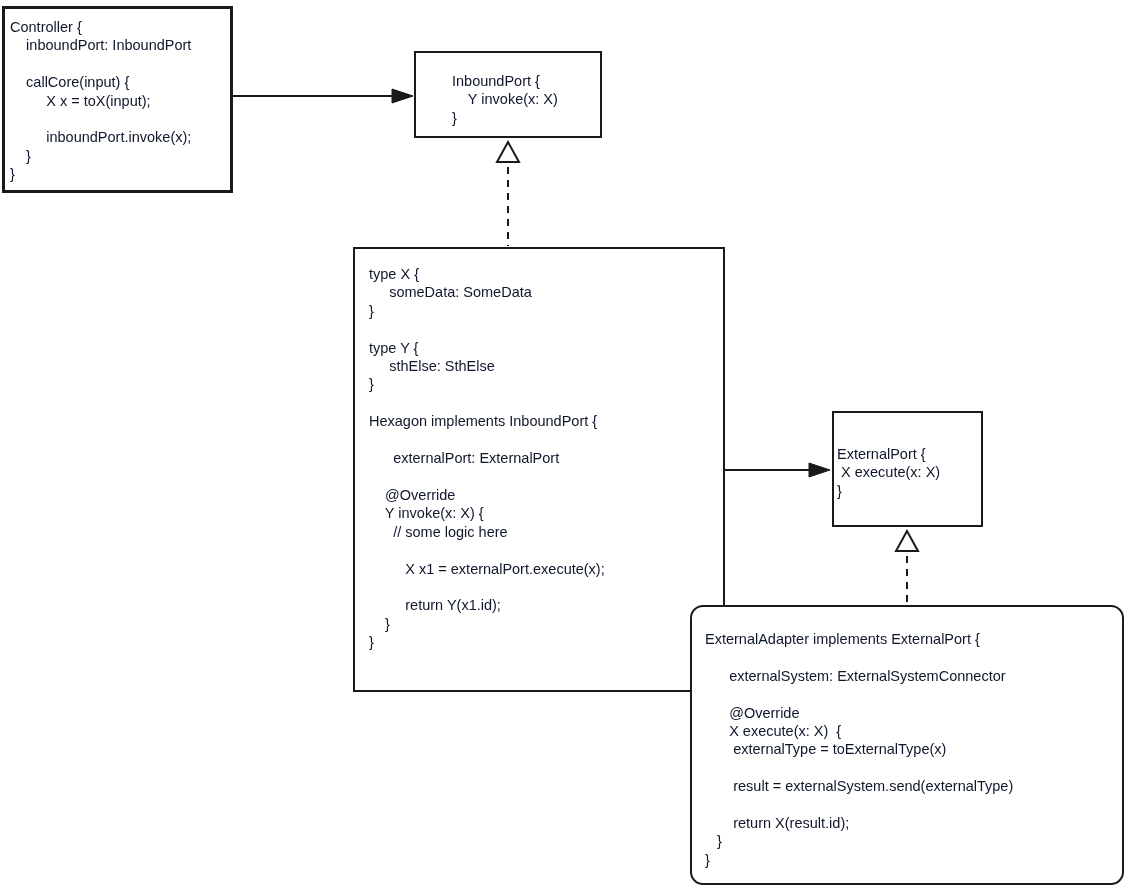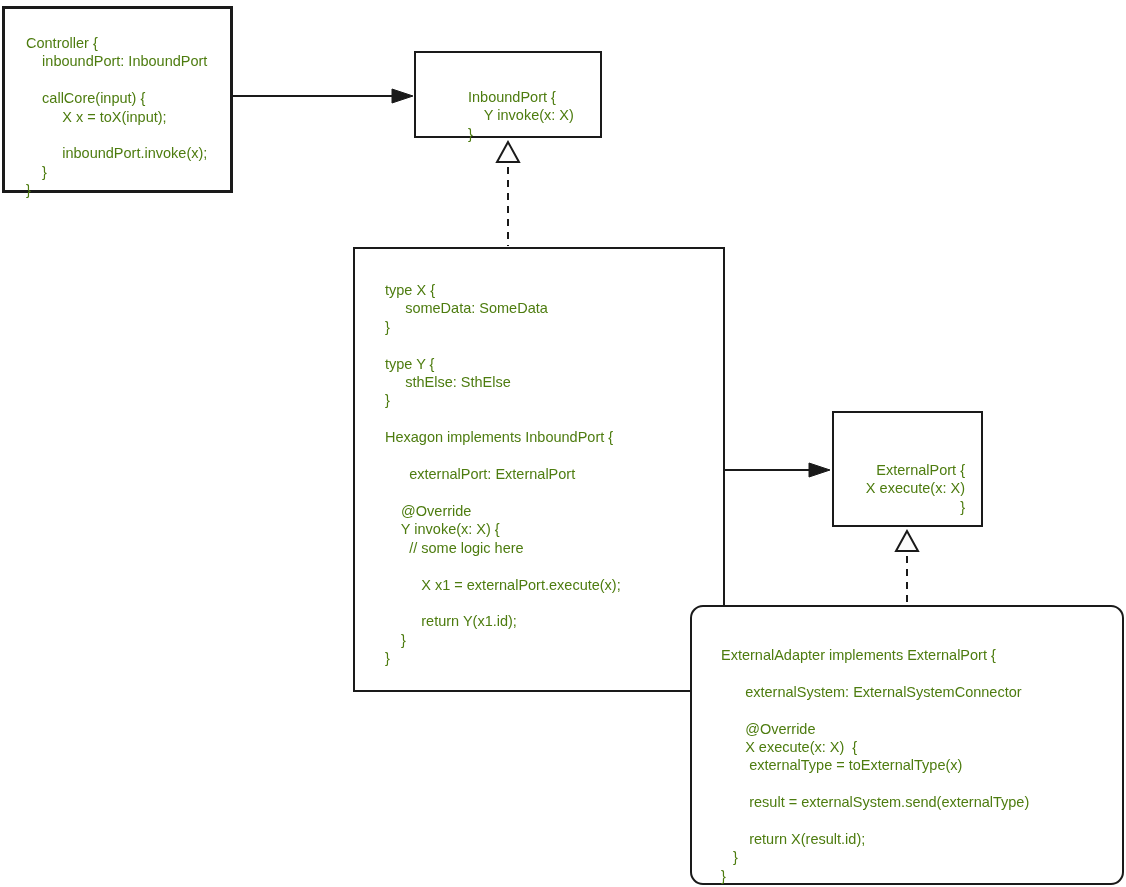--- a/index.html
+++ b/index.html
@@ -41,25 +41,25 @@
     stroke-width: 2;
     stroke-linejoin: miter;
   }
   .box {
     position: absolute;
     box-sizing: border-box;
     border: 2px solid #1a1a1a;
     background: #ffffff;
   }
   .box pre {
-    margin: 16px;
+    margin: 0;
     font-family: "Liberation Sans", sans-serif;
     font-size: 14.5px;
     line-height: 18.4px;
-    color: #4d7c0f;
+    color: #0f172a;
     white-space: pre;
   }
   .box-controller {
     left: 2px; top: 6px;
     width: 231px; height: 187px;
     border-width: 3px;
   }
   .box-controller pre { padding: 9px 0 0 5px; }
 
   .box-inbound-port {
@@ -71,21 +71,21 @@
   .box-hexagon {
     left: 353px; top: 247px;
     width: 372px; height: 445px;
   }
   .box-hexagon pre { padding: 16px 0 0 14px; }
 
   .box-external-port {
     left: 832px; top: 411px;
     width: 151px; height: 116px;
   }
-  .box-external-port pre { padding: 32px 0 0 3px; text-align: right; }
+  .box-external-port pre { padding: 32px 0 0 3px; }
 
   .box-external-adapter {
     left: 690px; top: 605px;
     width: 434px; height: 280px; border-radius: 13px;
   }
   .box-external-adapter pre { padding: 23px 0 0 13px; }
 </style>
 </head>
 <body>
 

